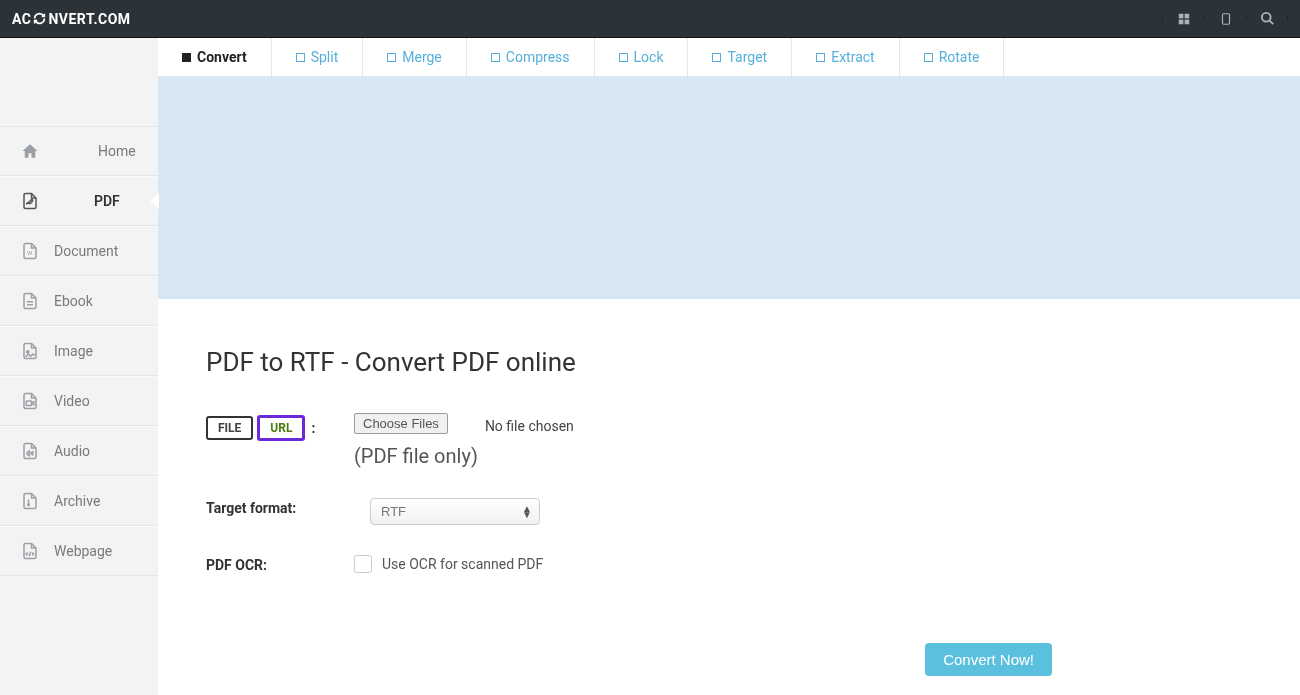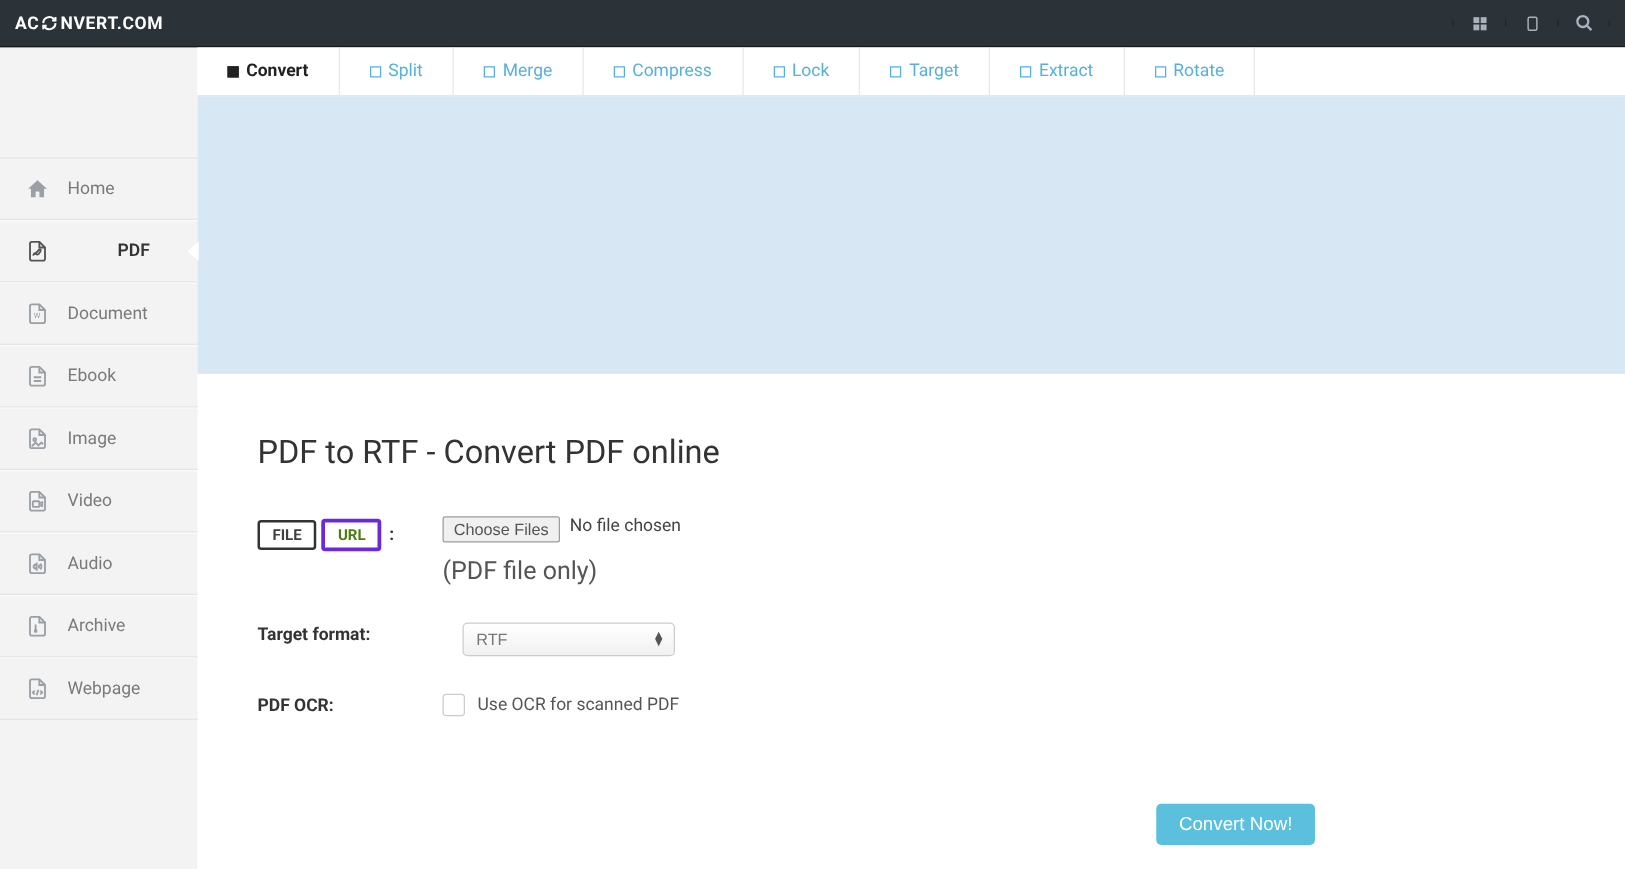--- a/index.html
+++ b/index.html
@@ -9,21 +9,21 @@
 .logo { display: flex; align-items: center; color: #fff; font-weight: 700; font-size: 14px; letter-spacing: .5px; }
 .logo svg { margin: 0 2px; }
 .topbar-right { display: flex; align-items: stretch; height: 100%; }
 .topbar-right .icon-btn { width: 42px; display: flex; align-items: center; justify-content: center; border-left: 1px solid #1f2428; color: #aab2bd; cursor: pointer; }
 .topbar-right .icon-btn:last-child { border-right: 1px solid #1f2428; }
 
 .layout { display: flex; min-height: calc(100vh - 38px); }
 .sidebar { width: 158px; background: #f3f3f3; padding-top: 88px; }
 .sidebar ul { list-style: none; }
 .sidebar li { display: flex; align-items: center; padding: 14px 10px 14px 20px; color: #7a7a7a; font-size: 14px; border-bottom: 1px solid #e4e4e4; cursor: pointer; position: relative; border-top: 1px solid #fafafa; }
-.sidebar li:first-child { border-top: 1px solid #e4e4e4; }
+.sidebar li:first-child { border-top: 1px solid #e4e4e4; gap: 44px; }
 .sidebar li.active { color: #333; font-weight: 600; gap: 40px; }
 .sidebar li.active::after { content: ""; position: absolute; right: -1px; top: 50%; transform: translateY(-50%); width: 0; height: 0; border-style: solid; border-width: 8px 9px 8px 0; border-color: transparent #fff transparent transparent; }
 .sidebar li .ico { width: 20px; height: 20px; margin-right: 14px; display: inline-flex; align-items: center; justify-content: center; color: #9aa0a6; }
 .sidebar li.active .ico { color: #555; }
 
 .main { flex: 1; background: #fff; }
 .tabbar { display: flex; background: #fff; border-bottom: 1px solid #e7e7e7; }
 .tabbar a { display: inline-flex; align-items: center; padding: 11px 24px; font-size: 14px; color: #56b0dc; text-decoration: none; border-right: 1px solid #e7e7e7; cursor: pointer; }
 .tabbar a .sq { width: 9px; height: 9px; border: 1px solid currentColor; margin-right: 6px; display: inline-block; }
 .tabbar a.active { color: #222; font-weight: 700; }
@@ -37,21 +37,21 @@
 .form-row { display: flex; align-items: flex-start; margin-bottom: 30px; }
 .form-row .label { width: 148px; font-size: 14px; font-weight: 700; color: #333; padding-top: 2px; }
 .form-row .controls { flex: 1; font-size: 14px; color: #555; }
 
 .file-toggle { display: inline-flex; align-items: center; }
 .file-toggle .btn { padding: 3px 10px; font-size: 12px; font-weight: 700; border: 3px solid #6d28d9; border-radius: 3px; background: #fff; color: #4d7c0f; cursor: pointer; }
 .file-toggle .btn.active { border: 2px solid #333; color: #404040; }
 .file-toggle .btn + .btn { margin-left: 4px; }
 .file-toggle .colon { margin-left: 6px; font-weight: 700; }
 
-.file-picker { display: inline-flex; align-items: flex-start; }
+.file-picker { display: inline-flex; align-items: flex-end; gap: 29px; }
 .file-picker .choose { font-family: Arial, sans-serif; font-size: 13px; background: #f0f0f0; border: 1px solid #9c9c9c; padding: 2px 8px; border-radius: 2px; cursor: pointer; }
 .file-picker .status { margin-left: 8px; color: #444; font-size: 14px; }
 .hint { margin-top: 10px; color: #555; font-size: 20px; }
 
 .select-wrap { position: relative; width: 186px; padding-left: 16px; }
 .select-wrap select { width: 100%; padding: 5px 10px; font-size: 13px; color: #777; border: 1px solid #ccc; border-radius: 4px; background: linear-gradient(#fff,#f1f1f1); appearance: none; cursor: pointer; }
 .select-wrap .chev { position: absolute; right: 8px; top: 50%; transform: translateY(-50%); pointer-events: none; color: #555; font-size: 10px; line-height: 6px; }
 
 .chk-line { display: flex; align-items: center; }
 .chk { width: 18px; height: 18px; border: 1px solid #ccc; border-radius: 3px; margin-right: 10px; background: #fff; cursor: pointer; }

